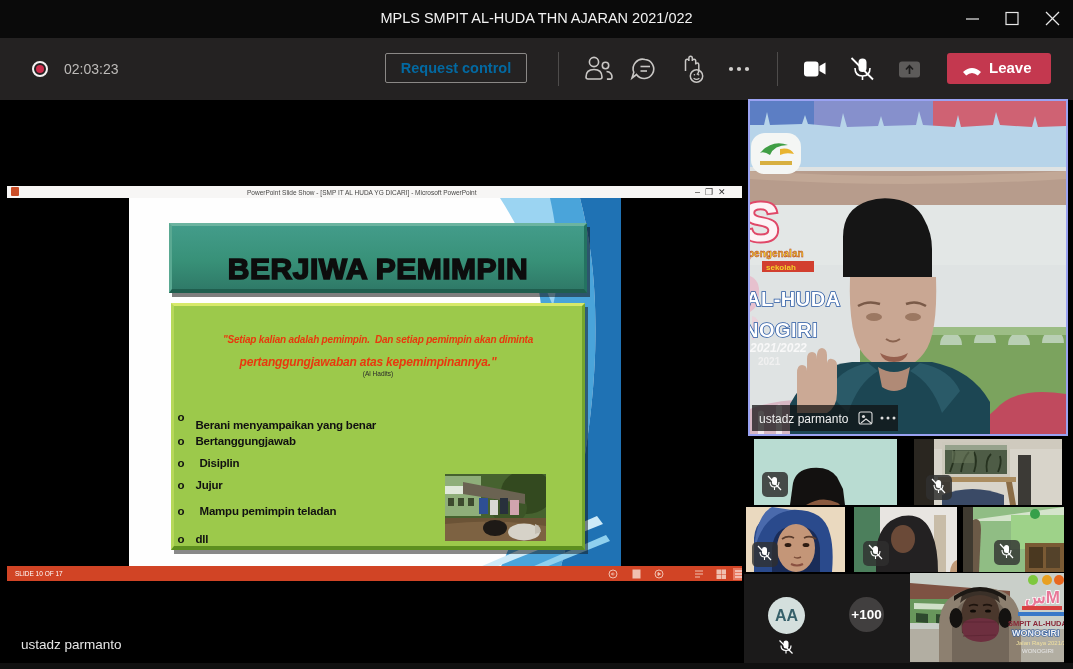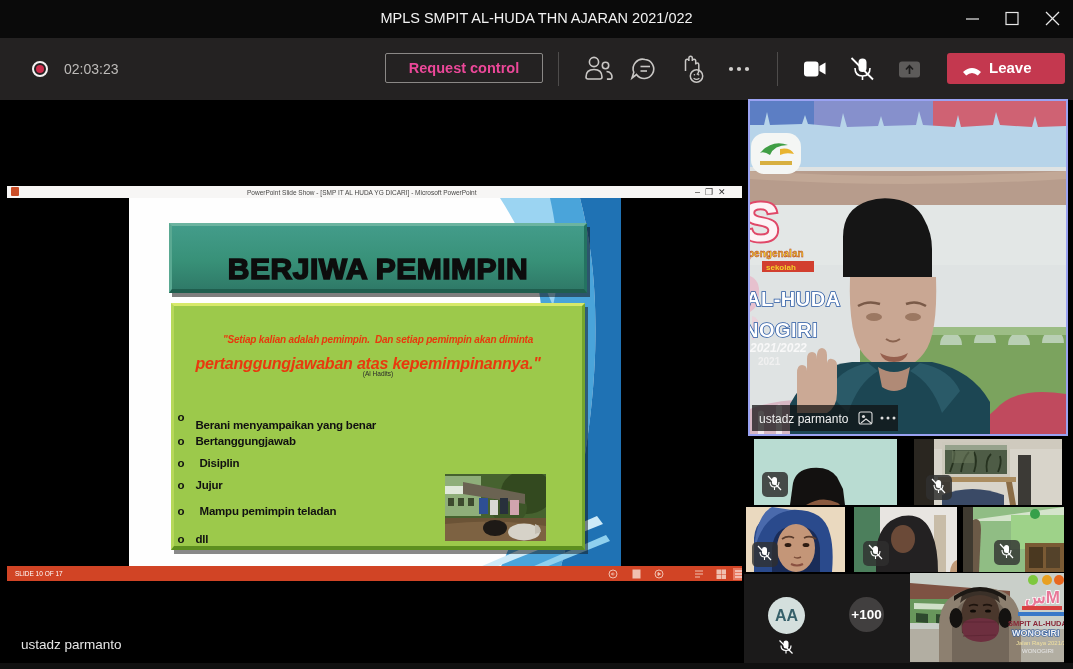--- a/index.html
+++ b/index.html
@@ -9,24 +9,24 @@
   .abs{position:absolute;}
   
   #titlebar{left:0;top:0;width:1073px;height:38px;background:#0a0a0a;}
   #titletext{left:0;top:10px;width:1073px;text-align:center;color:#f2f2f2;font-size:14.5px;}
   .winbtn{top:11px;color:#e8e8e8;font-size:14px;}
   
   #toolbar{left:0;top:38px;width:1073px;height:62px;background:#242222;}
   #rec-outer{left:32px;top:61px;width:16px;height:16px;border:2px solid #f4f2f2;border-radius:50%;}
   #rec-inner{left:36px;top:65px;width:8px;height:8px;background:#cc2e4d;border-radius:50%;}
   #time{left:64px;top:61px;color:#bdbbb9;font-size:14px;}
-  #reqbtn{left:385px;top:53px;width:158px;height:30px;border:1px solid #8a8886;
-          color:#ec4899;font-size:14.5px;font-weight:bold;text-align:center;line-height:28px;border-radius:2px;}
+  #reqbtn{left:385px;top:53px;width:142px;height:30px;border:1px solid #8a8886;
+          color:#0369a1;font-size:14.5px;font-weight:bold;text-align:center;line-height:28px;border-radius:2px;}
   .divider{top:52px;width:1px;height:34px;background:#4e4c4b;}
-  #leave{left:947px;top:53px;width:118px;height:31px;background:#c4384f;border-radius:3px;
+  #leave{left:947px;top:53px;width:104px;height:31px;background:#c4384f;border-radius:3px;
          color:#fff;font-weight:bold;font-size:15px;}
   
   #stage{left:0;top:100px;width:1073px;height:569px;background:#000;}
   
   #pptwin{left:7px;top:85.5px;width:735px;height:396px;background:#000;}
   #ppttitle{left:0;top:0;width:735px;height:12px;background:#f7f6f5;color:#474645;font-size:8px;}
   #slide{left:121.5px;top:12px;width:492px;height:368.5px;background:#fefefe;overflow:hidden;}
   #pptstatus{left:0;top:380.5px;width:735px;height:15px;background:#d14425;}
   
   #presname{left:21px;top:537px;color:#e6e6e6;font-size:13.5px;}
@@ -138,21 +138,21 @@
              border-right:3px solid #247261;box-shadow:3px 4px 0 rgba(20,20,20,0.55);"></div>
         <div class="abs" style="left:40.5px;top:54px;width:418px;text-align:center;color:#0d0d0d;
              font-size:30px;font-weight:bold;letter-spacing:0.5px;-webkit-text-stroke:1.6px #0d0d0d;">BERJIWA PEMIMPIN</div>
 
         <div class="abs" style="left:42.5px;top:105px;width:414px;height:247px;background:#9cc94b;
              border-top:3px solid #d7e96a;border-left:3px solid #b6d85a;border-bottom:4px solid #5d8f1f;
              border-right:3px solid #74a52e;box-shadow:3px 4px 0 rgba(20,20,20,0.5);"></div>
         <div class="abs" style="left:42.5px;top:136px;width:414px;text-align:center;color:#e8390e;
              font-size:10px;font-weight:bold;font-style:italic;letter-spacing:-0.2px;white-space:nowrap;">"Setiap kalian adalah pemimpin.&nbsp; Dan setiap pemimpin akan diminta</div>
         <div class="abs" style="left:42.5px;top:157px;width:394px;text-align:center;color:#e8390e;
-             font-size:16px;font-weight:bold;font-style:italic;letter-spacing:-0.2px;">pertanggungjawaban atas kepemimpinannya."</div>
+             font-size:12px;font-weight:bold;font-style:italic;letter-spacing:-0.2px;">pertanggungjawaban atas kepemimpinannya."</div>
         <div class="abs" style="left:42.5px;top:172px;width:414px;text-align:center;color:#2a2a2a;font-size:6.5px;">(Al Hadits)</div>
 
         <div class="abs bullets" style="left:49px;top:213px;color:#111;font-size:11.5px;font-weight:bold;letter-spacing:-0.2px;white-space:nowrap;">
           <div style="position:absolute;left:0;top:0px;">o</div>
             <div style="position:absolute;left:18px;top:8px;">Berani menyampaikan yang benar</div>
           <div style="position:absolute;left:0;top:24px;">o</div>
             <div style="position:absolute;left:18px;top:24px;">Bertanggungjawab</div>
           <div style="position:absolute;left:0;top:46px;">o</div>
             <div style="position:absolute;left:22px;top:46px;">Disiplin</div>
           <div style="position:absolute;left:0;top:68px;">o</div>

